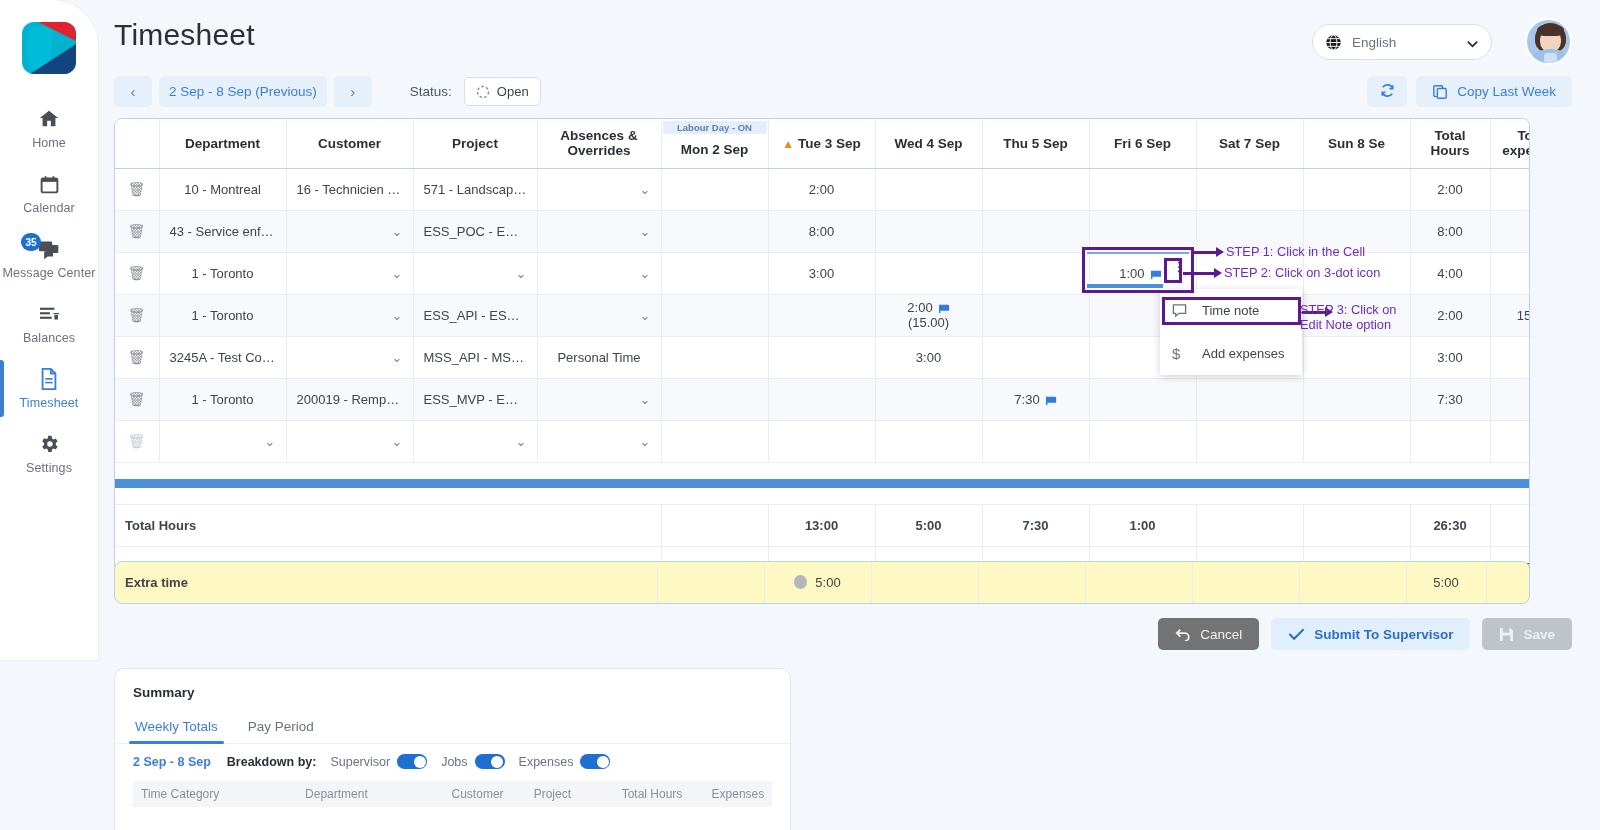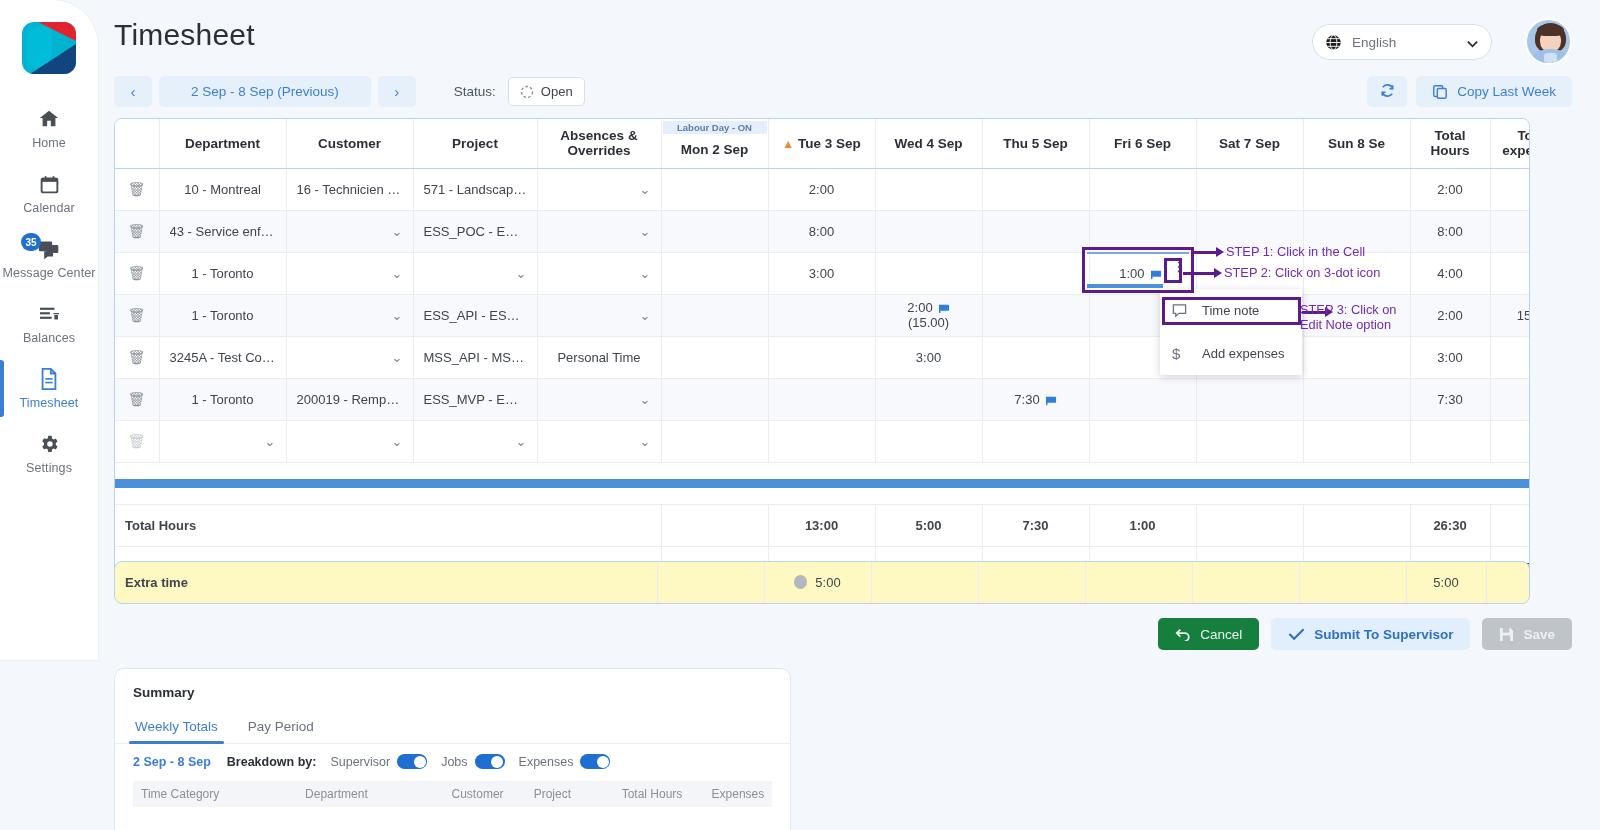--- a/index.html
+++ b/index.html
@@ -113,21 +113,21 @@
   
   .toolbar { position: absolute; left: 114px; top: 76px; display: flex; align-items: center; }
   .nav-btn {
     width: 38px; height: 31px; background: #e6f0fb; border-radius: 5px;
     display: flex; align-items: center; justify-content: center;
     color: #3b7fd4; font-size: 15px; cursor: pointer; border: none;
   }
   .range-btn {
     height: 31px; background: #e6f0fb; border-radius: 5px; margin: 0 7px;
     display: flex; align-items: center; justify-content: center;
-    color: #3b7fd4; font-size: 13.5px; cursor: pointer; padding: 0 32px; border: none;
+    color: #3b7fd4; font-size: 13.5px; cursor: pointer; padding: 0 10px; border: none;
     font-family: inherit;
     text-align: center;
   }
   .status-wrap { display: flex; align-items: center; margin-left: 38px; }
   .status-lbl { font-size: 13.5px; color: #4b5563; }
   .status-chip {
     margin-left: 12px; height: 29px; border: 1px solid #d7e0ea; border-radius: 5px;
     display: flex; align-items: center; padding: 0 11px; background: #fff;
   }
   .status-chip .dash-circle { width: 14px; height: 14px; flex: none; }
@@ -227,21 +227,21 @@
   }
 
   
   .actions { position: absolute; right: 28px; top: 618px; display: flex; align-items: center; }
   .btn {
     height: 32px; border-radius: 5px; display: flex; align-items: center;
     padding: 0 17px; font-size: 13.5px; cursor: pointer; border: none;
     font-family: inherit;
   }
   .btn .bico { margin-right: 9px; display: flex; align-items: center; }
-  .btn-cancel { background: #15803d; color: #eef1f4; }
+  .btn-cancel { background: #737373; color: #eef1f4; }
   .btn-submit { background: #e1eefb; color: #2f6fc4; margin-left: 12px; font-weight: 700; }
   .btn-save { background: #bfc4ca; color: #eef1f4; margin-left: 12px; font-weight: 700; }
 
   
   .summary-card {
     position: absolute; left: 114px; top: 668px; width: 677px; height: 190px;
     background: #fff; border: 1px solid #dfe6ee; border-radius: 10px;
     overflow: hidden;
   }
   .summary-title { padding: 16px 18px 0; font-size: 13.5px; font-weight: 700; color: #2b2f38; }

